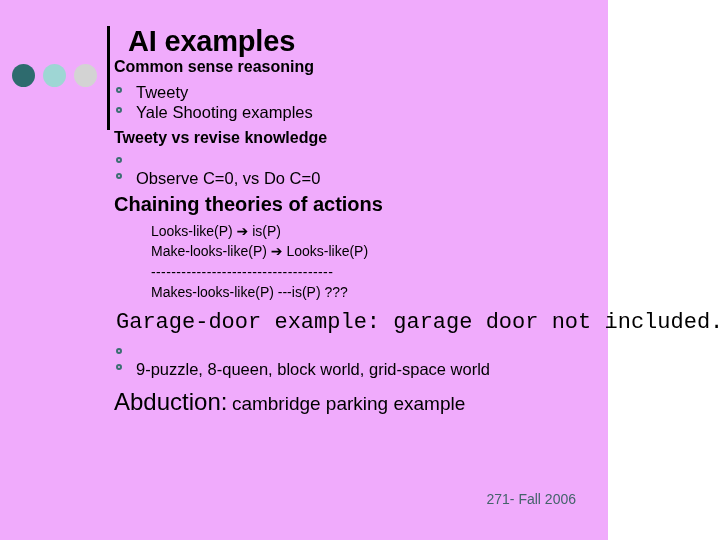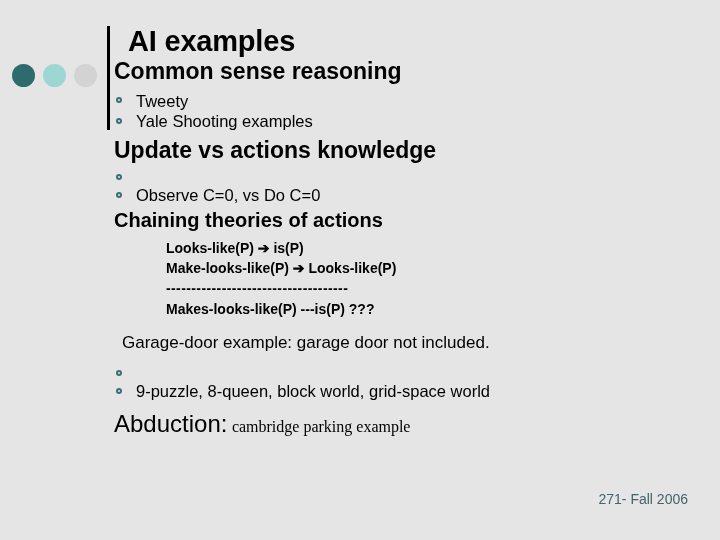--- a/index.html
+++ b/index.html
@@ -10,23 +10,23 @@
   body {
     width: 720px;
     height: 540px;
     overflow: hidden;
     font-family: "Liberation Sans", sans-serif;
     color: #000000;
     position: relative;
   }
   #slide {
     position: relative;
-    width: 720px;
+    width: 608px;
     height: 540px;
-    background: #e5e5e5;
+    background: #f0abfc;
   }
 
   
   .dots {
     position: absolute;
     left: 12px;
     top: 64px;
     display: flex;
     gap: 8px;
     align-items: center;
@@ -62,39 +62,40 @@
   .title {
     font-size: 29px;
     font-weight: bold;
     line-height: 1.05;
     letter-spacing: -0.2px;
     margin: 0 0 2px 14px;
     white-space: nowrap;
   }
 
   .h2 {
-    font-size: 23px;
+    font-size: 16px;
     font-weight: bold;
     line-height: 1.18;
     margin: 0;
     white-space: nowrap;
   }
   .h2.tight { font-size: 20px; }
 
   .plain {
-    font-size: 17px;
+    font-size: 22px;
     line-height: 1.2;
-    margin: 8px;
-    white-space: nowrap;
+    margin: 2px;
+    white-space: nowrap;
+    font-family: Liberation Mono, monospace;
   }
 
   
   .bullet-row {
     display: flex;
-    align-items: center;
+    align-items: flex-start;
     margin: 0;
     line-height: 1.22;
   }
   .bullet-glyph {
     width: 22px;
     flex: 0 0 22px;
     display: inline-block;
     position: relative;
     height: 1em;
   }
@@ -109,22 +110,21 @@
     border: 2px solid #3b6f72;
     box-sizing: border-box;
   }
   .bullet-text {
     font-size: 16.5px;
     white-space: nowrap;
   }
 
   
   .logic {
-    margin-left: 52px;
-    font-weight: bold;
+    margin-left: 37px;
   }
   .logic-line {
     font-size: 14px;
     line-height: 1.45;
     white-space: nowrap;
     margin: 0;
   }
   .dash-line {
     font-size: 14px;
     line-height: 1.45;
@@ -134,22 +134,21 @@
   }
 
   .abduction {
     margin-top: 9px;
     white-space: nowrap;
   }
   .abduction .big {
     font-size: 24px;
   }
   .abduction .small {
-    font-size: 16px;
-    font-family: Liberation Serif, serif;
+    font-size: 19px;
   }
 
   .footer {
     position: absolute;
     right: 32px;
     bottom: 33px;
     font-size: 14px;
     color: #44636b;
     white-space: nowrap;
   }
@@ -183,21 +182,21 @@
       <span class="bullet-glyph"></span>
       <span class="bullet-text">Tweety</span>
     </div>
     <div class="bullet-row">
       <span class="bullet-glyph"></span>
       <span class="bullet-text">Yale Shooting examples</span>
     </div>
 
     <div class="sp-2"></div>
 
-    <div class="h2">Update vs actions knowledge</div>
+    <div class="h2">Tweety vs revise knowledge</div>
 
     <div class="sp-1"></div>
 
     <div class="bullet-row">
       <span class="bullet-glyph"></span>
     </div>
     <div class="bullet-row">
       <span class="bullet-glyph"></span>
       <span class="bullet-text">Observe  C=0, vs Do C=0</span>
     </div>

